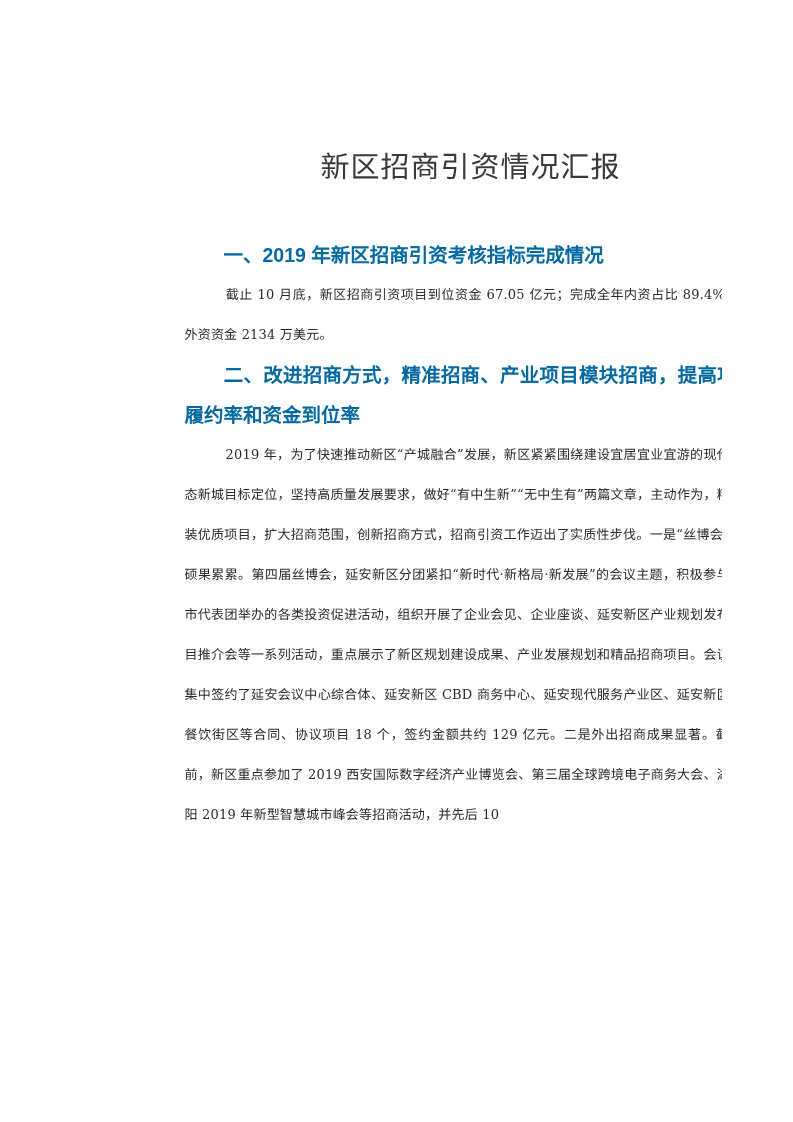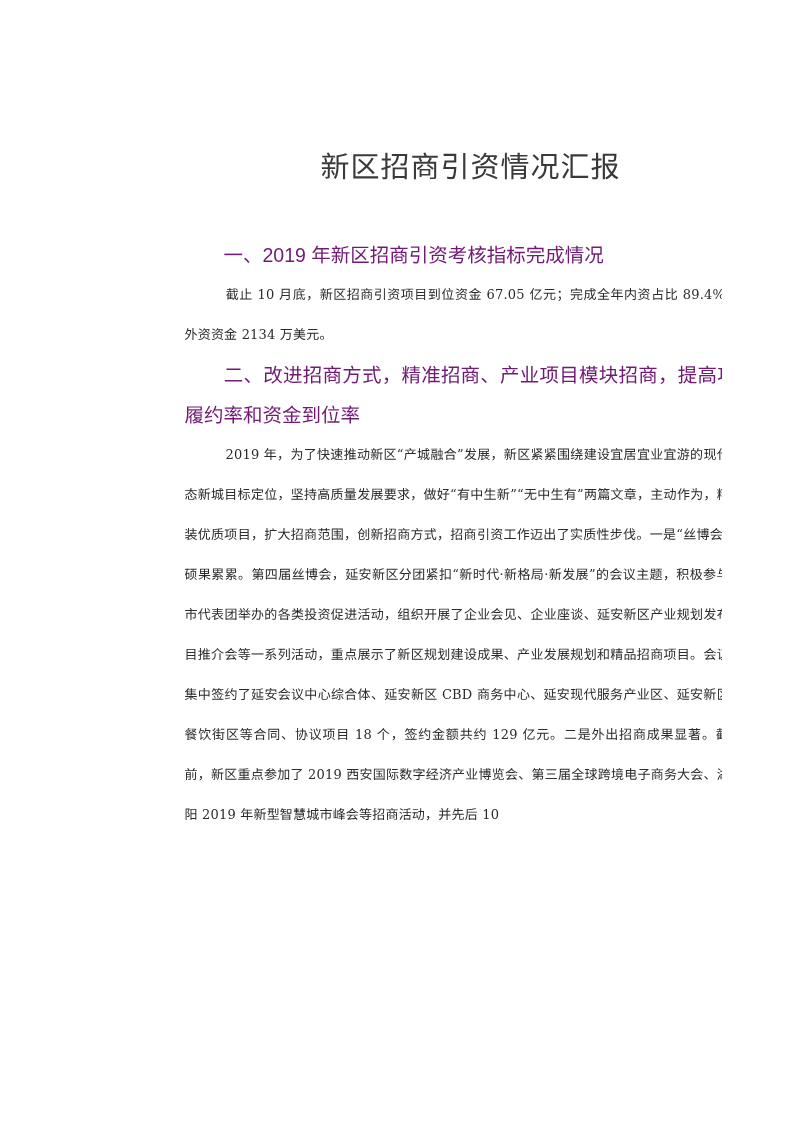--- a/index.html
+++ b/index.html
@@ -37,22 +37,22 @@
     margin: 0;
     padding-top: 148px;
     line-height: 1.35;
     white-space: nowrap;
   }
 
   
   .section-heading {
     font-family: "Liberation Sans", "DejaVu Sans", sans-serif;
     font-size: 19.5px;
-    font-weight: normal;
-    color: #701a75;
+    font-weight: bold;
+    color: #0369a1;
     line-height: 40px;
     margin: 0;
     text-align: justify;
     text-justify: inter-ideograph;
     word-break: break-all;
   }
 
   .section-heading.first {
     margin-top: 48px;
   }

